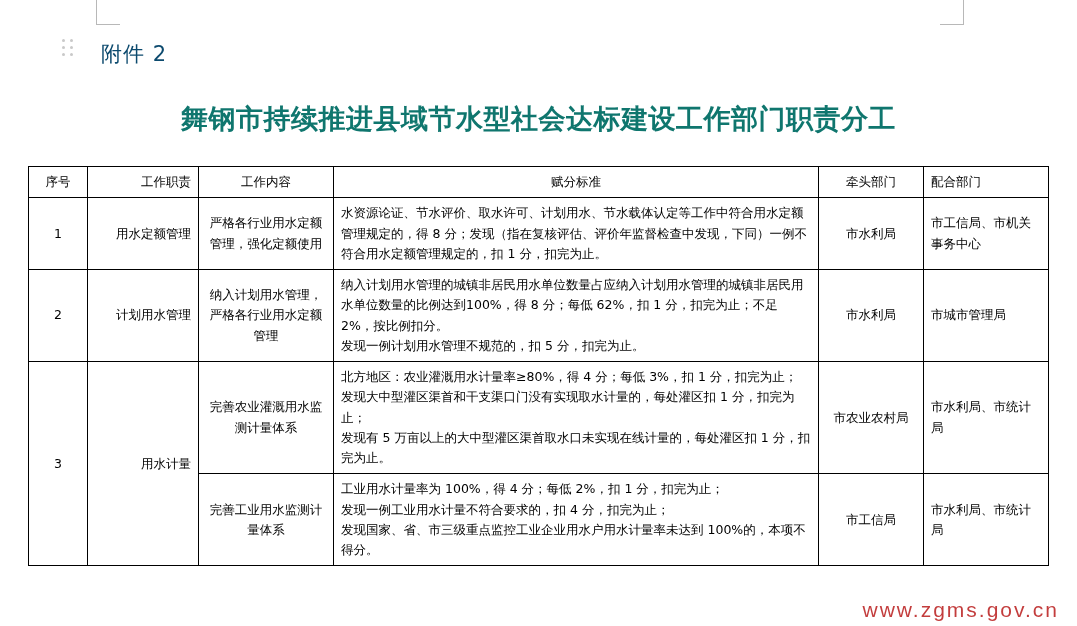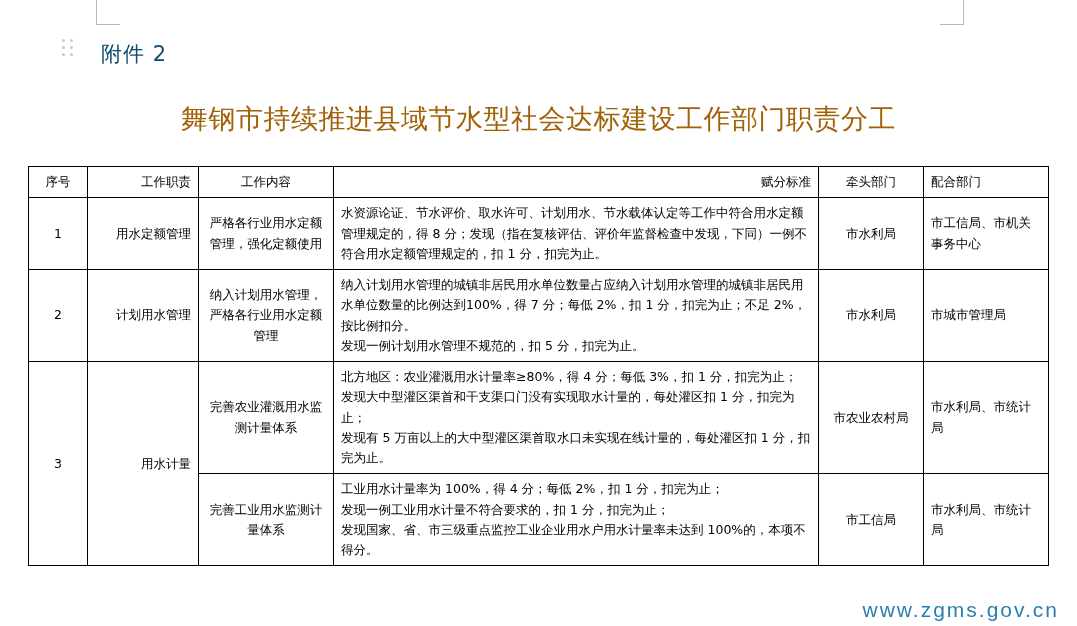--- a/index.html
+++ b/index.html
@@ -60,24 +60,24 @@
   }
 
   
   .doc-title {
     position: absolute;
     left: 0;
     right: 0;
     top: 101px;
     text-align: center;
     font-size: 27px;
-    font-weight: normal;
+    font-weight: bold;
     font-family: "DejaVu Sans", sans-serif;
     letter-spacing: 0.5px;
-    color: #a16207;
+    color: #0f766e;
   }
 
   
   .tbl-wrap {
     position: absolute;
     left: 28px;
     top: 166px;
     width: 1021px;
   }
   table.doc-table {
@@ -90,36 +90,36 @@
     border: 1px solid #000;
     padding: 5px 7px;
     vertical-align: middle;
     font-size: 12.5px;
     line-height: 1.62;
     font-weight: normal;
   }
   .c-no      { width: 44px;  text-align: center; }
   .c-duty    { width: 96px;  text-align: right; }
   .c-content { width: 120px; text-align: center; margin-left: 8px; }
-  .c-score   { width: auto;  text-align: right; }
+  .c-score   { width: auto;  text-align: center; }
   .c-lead    { width: 90px;  text-align: center; }
   .c-coop    { width: 110px; text-align: left; }
 
   thead td { text-align: center; font-size: 13.5px; padding: 7px 4px; }
 
   .score-cell { text-align: left; }
   .score-cell p { margin: 0; }
 
   
   .watermark {
     position: absolute;
     right: 18px;
     bottom: 4px;
     font-size: 21px;
-    color: #0369a1;
+    color: #b91c1c;
     font-family: "Liberation Sans", sans-serif;
     letter-spacing: 2px;
     opacity: .85;
     pointer-events: none;
     white-space: nowrap;
   }
 </style>
 </head>
 <body>
 
@@ -164,21 +164,21 @@
         </td>
         <td class="c-lead">市水利局</td>
         <td class="c-coop">市工信局、市机关事务中心</td>
       </tr>
 
       <tr>
         <td class="c-no">2</td>
         <td class="c-duty">计划用水管理</td>
         <td class="c-content">纳入计划用水管理，严格各行业用水定额管理</td>
         <td class="c-score score-cell">
-          <p>纳入计划用水管理的城镇非居民用水单位数量占应纳入计划用水管理的城镇非居民用水单位数量的比例达到100%，得 7 分；每低 2%，扣 1 分，扣完为止；不足 2%，按比例扣分。</p>
+          <p>纳入计划用水管理的城镇非居民用水单位数量占应纳入计划用水管理的城镇非居民用水单位数量的比例达到100%，得 8 分；每低 62%，扣 1 分，扣完为止；不足 2%，按比例扣分。</p>
           <p>发现一例计划用水管理不规范的，扣 5 分，扣完为止。</p>
         </td>
         <td class="c-lead">市水利局</td>
         <td class="c-coop">市城市管理局</td>
       </tr>
 
       <tr>
         <td class="c-no" rowspan="2">3</td>
         <td class="c-duty" rowspan="2">用水计量</td>
         <td class="c-content">完善农业灌溉用水监测计量体系</td>
@@ -188,21 +188,21 @@
           <p>发现有 5 万亩以上的大中型灌区渠首取水口未实现在线计量的，每处灌区扣 1 分，扣完为止。</p>
         </td>
         <td class="c-lead">市农业农村局</td>
         <td class="c-coop">市水利局、市统计局</td>
       </tr>
 
       <tr>
         <td class="c-content">完善工业用水监测计量体系</td>
         <td class="c-score score-cell">
           <p>工业用水计量率为 100%，得 4 分；每低 2%，扣 1 分，扣完为止；</p>
-          <p>发现一例工业用水计量不符合要求的，扣 1 分，扣完为止；</p>
+          <p>发现一例工业用水计量不符合要求的，扣 4 分，扣完为止；</p>
           <p>发现国家、省、市三级重点监控工业企业用水户用水计量率未达到 100%的，本项不得分。</p>
         </td>
         <td class="c-lead">市工信局</td>
         <td class="c-coop">市水利局、市统计局</td>
       </tr>
     </tbody>
   </table>
 </div>
 
 <div class="watermark">www.zgms.gov.cn</div>

